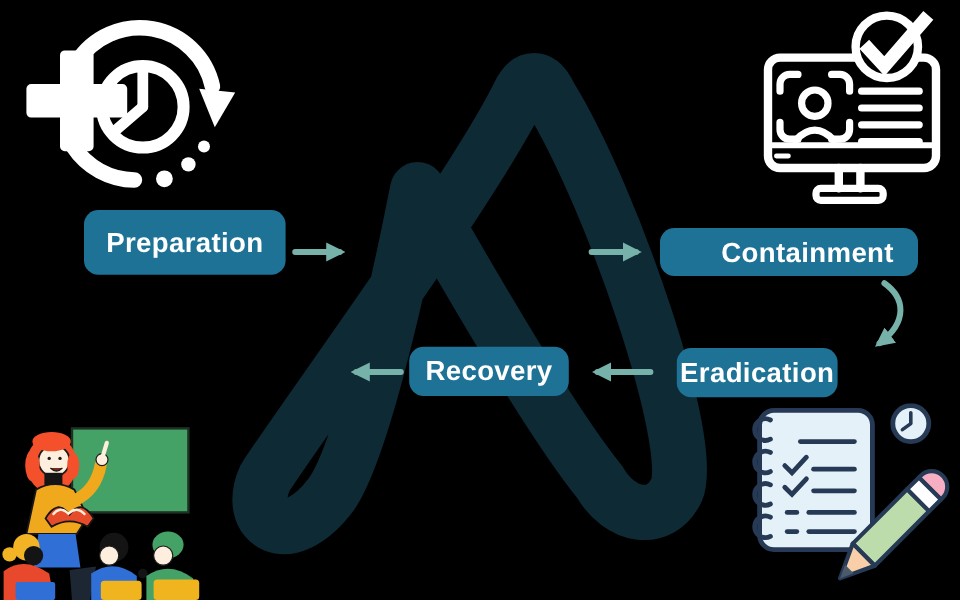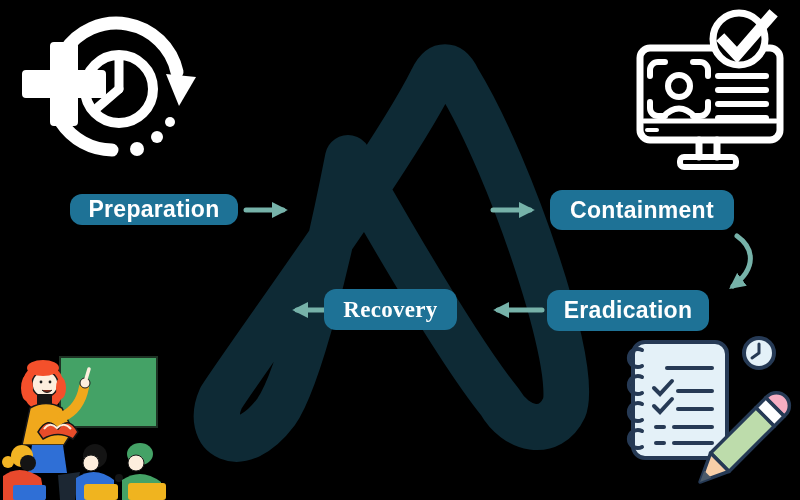--- a/index.html
+++ b/index.html
@@ -7,26 +7,26 @@
     position:relative;width:800px;height:500px;background:#000;overflow:hidden;
     font-family:"Liberation Sans",sans-serif;
   }
   #canvas svg{display:block;}
   .layer{position:absolute;left:0;top:0;pointer-events:none;}
   .pill{
     position:absolute;background:#1e7296;border-radius:12px;color:#fff;
     font-weight:bold;font-size:23px;letter-spacing:.3px;white-space:nowrap;
     display:flex;align-items:center;justify-content:center;z-index:3;
   }
-  #pill-preparation{left:70px;top:194px;width:168px;height:31px;}
+  #pill-preparation{left:70px;top:175px;width:168px;height:54px;}
   #pill-identification{left:303px;top:188px;width:182px;height:41px;}
-  #pill-containment{left:550px;top:190px;width:184px;height:40px;}
+  #pill-containment{left:550px;top:190px;width:184px;height:40px;padding-left:31px;}
   #pill-lessons-learned{left:49px;top:288px;width:224px;height:43px;}
-  #pill-recovery{left:324px;top:289px;width:133px;height:41px;font-family:Liberation Serif, serif;}
-  #pill-eradication{left:547px;top:290px;width:162px;height:41px;}
+  #pill-recovery{left:341px;top:289px;width:133px;height:41px;}
+  #pill-eradication{left:564px;top:290px;width:134px;height:41px;}
   .icon{position:absolute;z-index:4;}
   #icon-top-left{left:6px;top:6px;}
   #icon-top-right{left:618px;top:5px;}
   #icon-bottom-right{left:612px;top:336px;}
   #icon-bottom-left{left:0px;top:335px;}
 </style>
 </head>
 <body>
 
 <div id="canvas">

